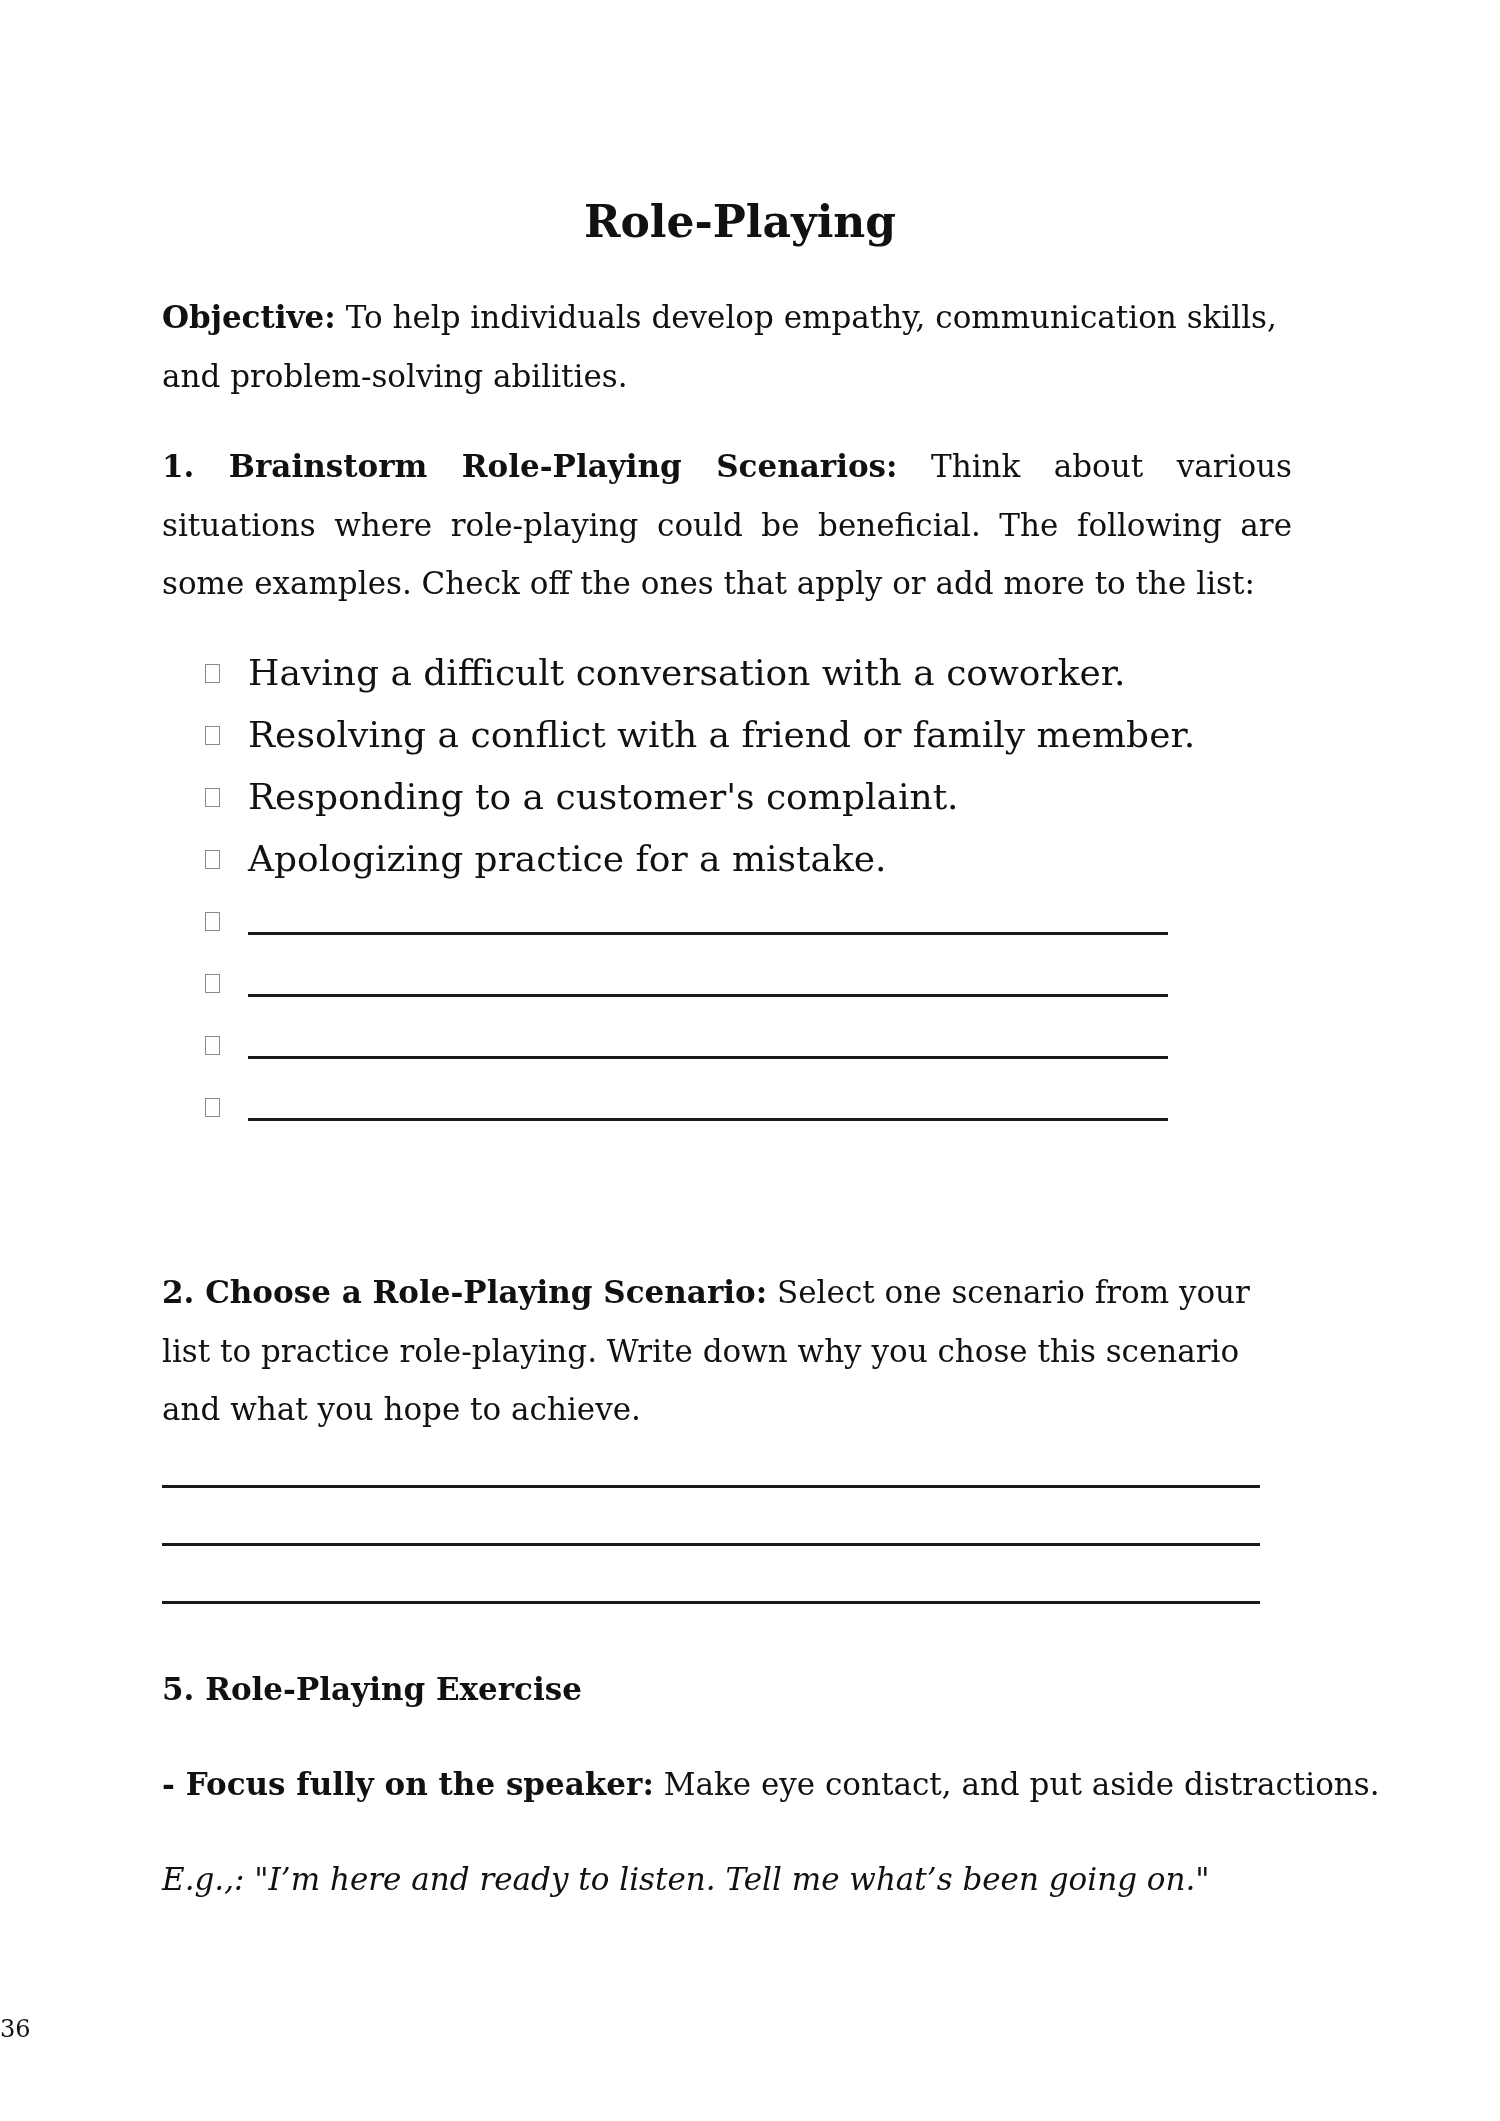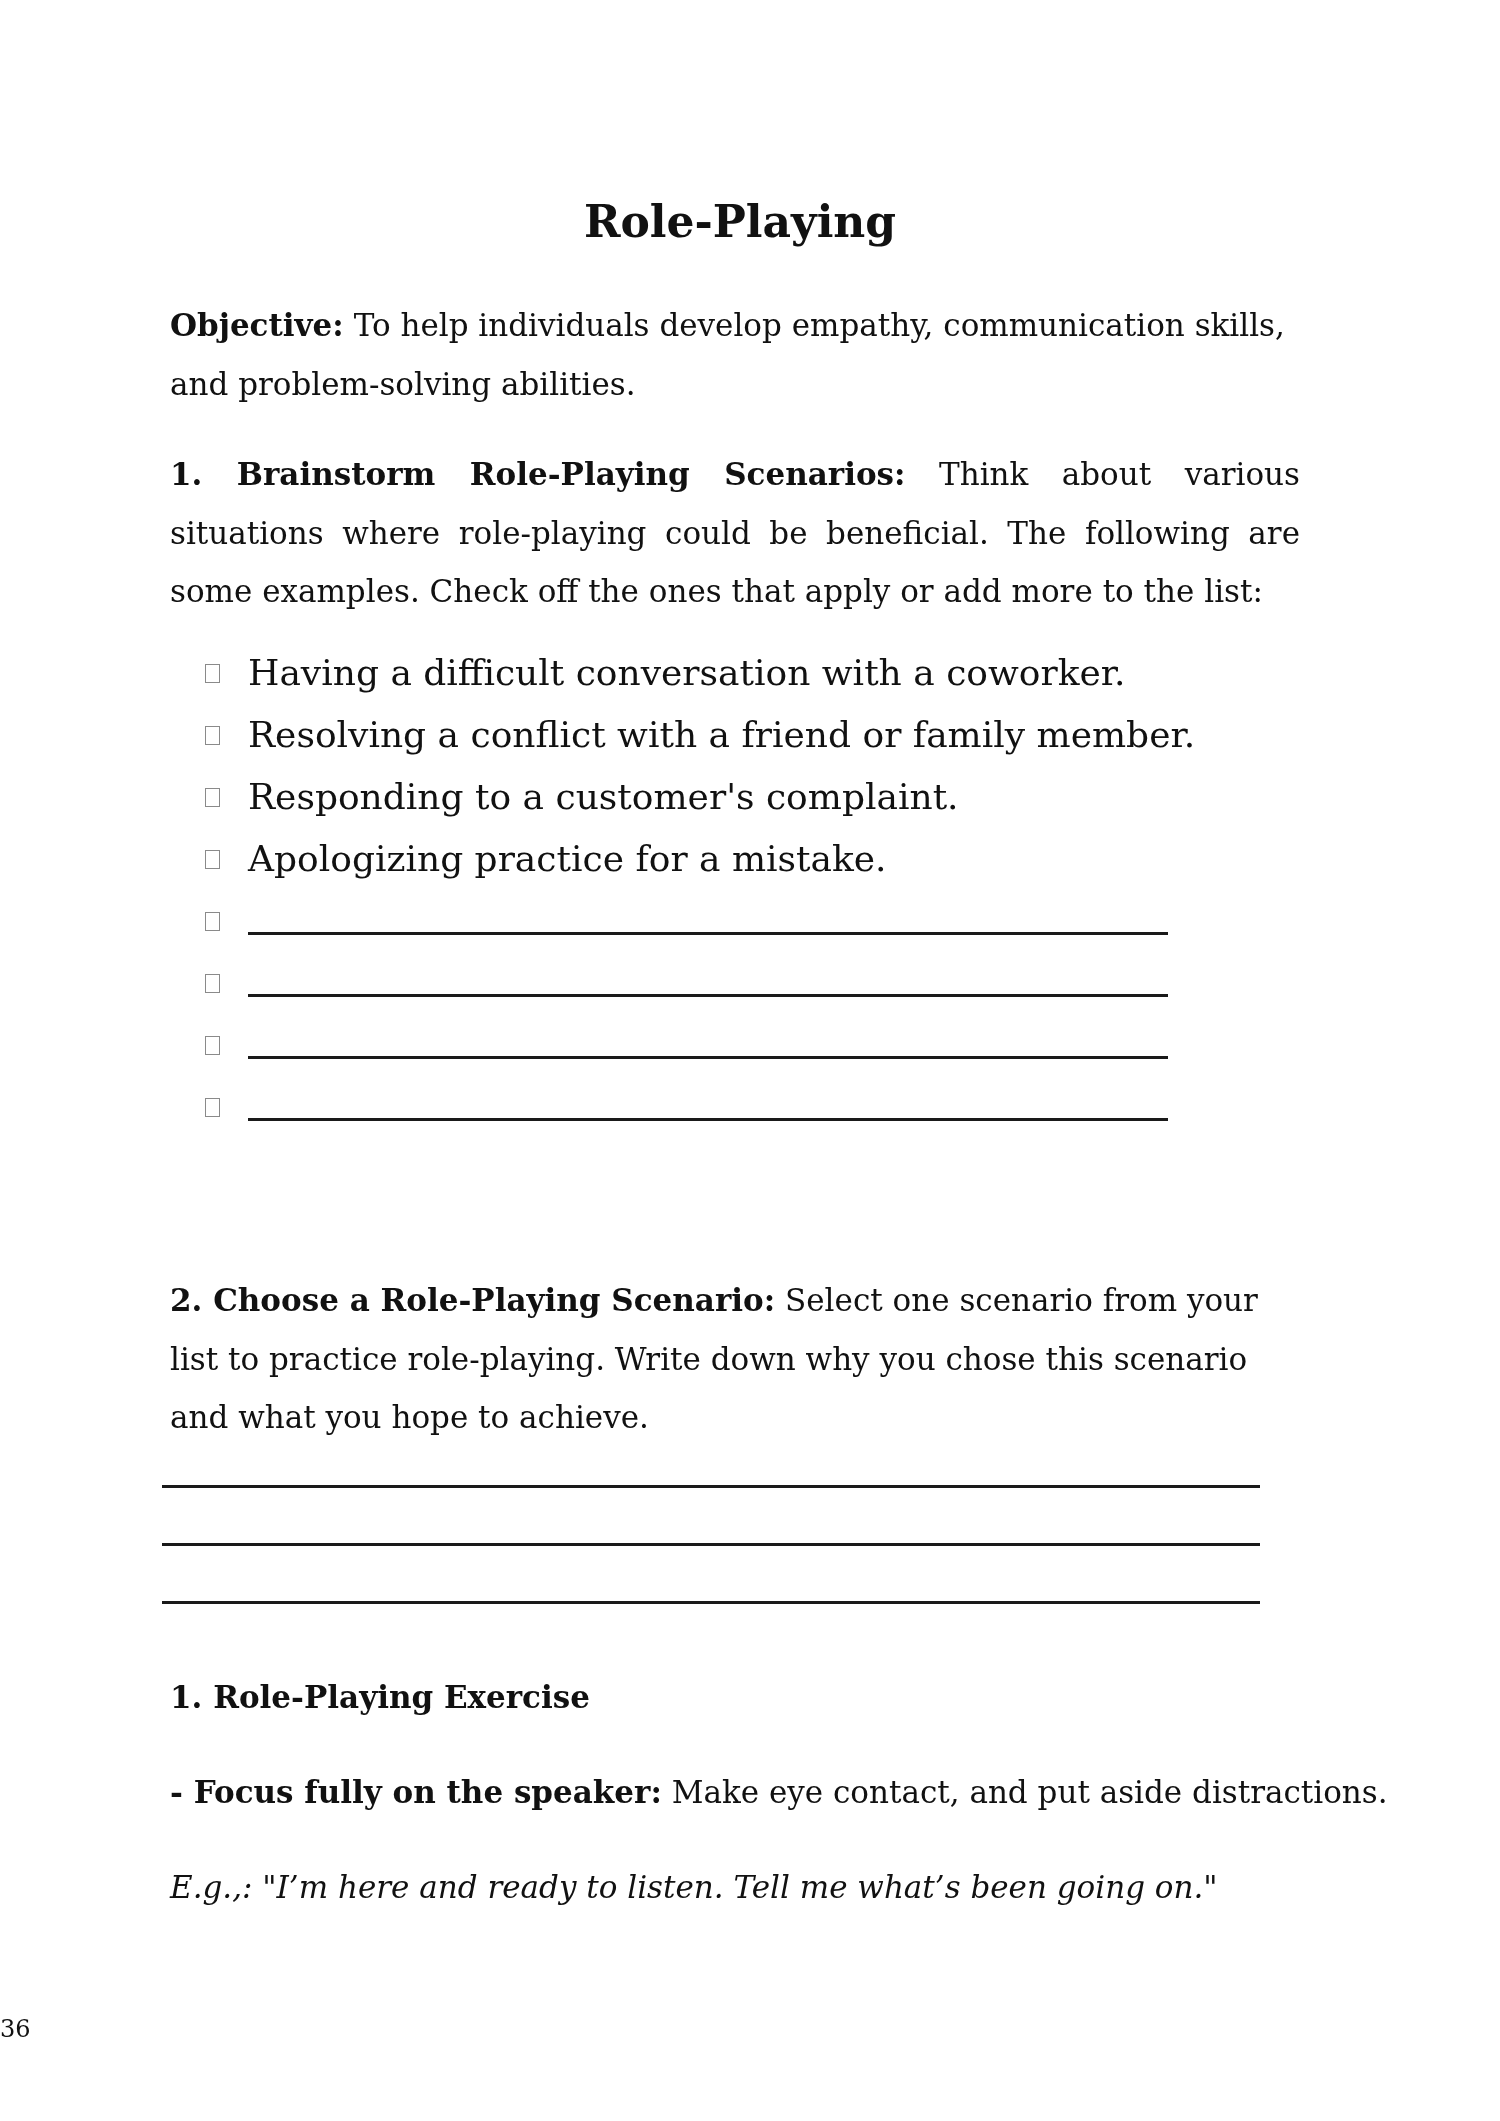--- a/index.html
+++ b/index.html
@@ -1,21 +1,21 @@
 <!DOCTYPE html>
 <html><head>
 <meta charset="utf-8">
 <style>
   html, body { margin: 0; padding: 0; background: #ffffff; }
   body { width: 1500px; height: 2121px; position: relative; overflow: hidden;
          font-family: "DejaVu Serif", "Liberation Serif", serif; color: #111111; }
   .page { position: absolute; left: 0; top: 0; width: 1500px; height: 2121px; }
   .title { position: absolute; left: 0; width: 1480px; top: 194px; text-align: center;
            font-size: 44px; font-weight: bold; margin: 0; line-height: 56px; }
-  .para { position: absolute; left: 162px; width: 1130px; font-size: 31px; line-height: 58.5px; margin: 8px; }
+  .para { position: absolute; left: 162px; width: 1130px; font-size: 31px; line-height: 58.5px; margin: 0; }
   .justify { text-align: justify; text-align-last: left; width: 1130px; }
   b, .bold { font-weight: bold; }
   .checklist { position: absolute; left: 205px; top: 642px; margin: 0; padding: 0; list-style: none; }
   .check-item { height: 62px; display: flex; align-items: center; font-size: 36px; line-height: 62px; }
   .checkbox { width: 15px; height: 19px; border: 1.5px solid #8a8a8a; box-sizing: border-box;
               display: inline-block; margin-right: 28px; flex: none; background: #fff; }
   .blank-line { width: 920px; height: 3px; background: #1a1a1a; align-self: flex-end; margin-bottom: 17px; }
   .write-line { position: absolute; left: 162px; width: 1098px; height: 3px; background: #1a1a1a; }
   .italic { font-style: italic; }
   .page-number { position: absolute; left: 0; width: 1460px; top: 2015px; font-size: 24px; }
@@ -65,20 +65,20 @@
       <span class="blank-line"></span>
     </li>
   </ul>
 
   <p class="para" style="top:1263px; width:1120px;"><b>2. Choose a Role-Playing Scenario:</b><span> Select one scenario from your list to practice role-playing. Write down why you chose this scenario and what you hope to achieve.</span></p>
 
   <div class="write-line" style="top:1485px;"></div>
   <div class="write-line" style="top:1543px;"></div>
   <div class="write-line" style="top:1601px;"></div>
 
-  <p class="para bold" style="top:1660px;">1. Role-Playing Exercise</p>
+  <p class="para bold" style="top:1660px;">5. Role-Playing Exercise</p>
 
   <p class="para" style="top:1755px; width:1250px;"><b>- Focus fully on the speaker:</b><span> Make eye contact, and put aside distractions.</span></p>
 
   <p class="para italic" style="top:1850px; width:1250px;">E.g.,: "I’m here and ready to listen. Tell me what’s been going on."</p>
 
   <div class="page-number">36</div>
 </div>
 
 </body></html>

